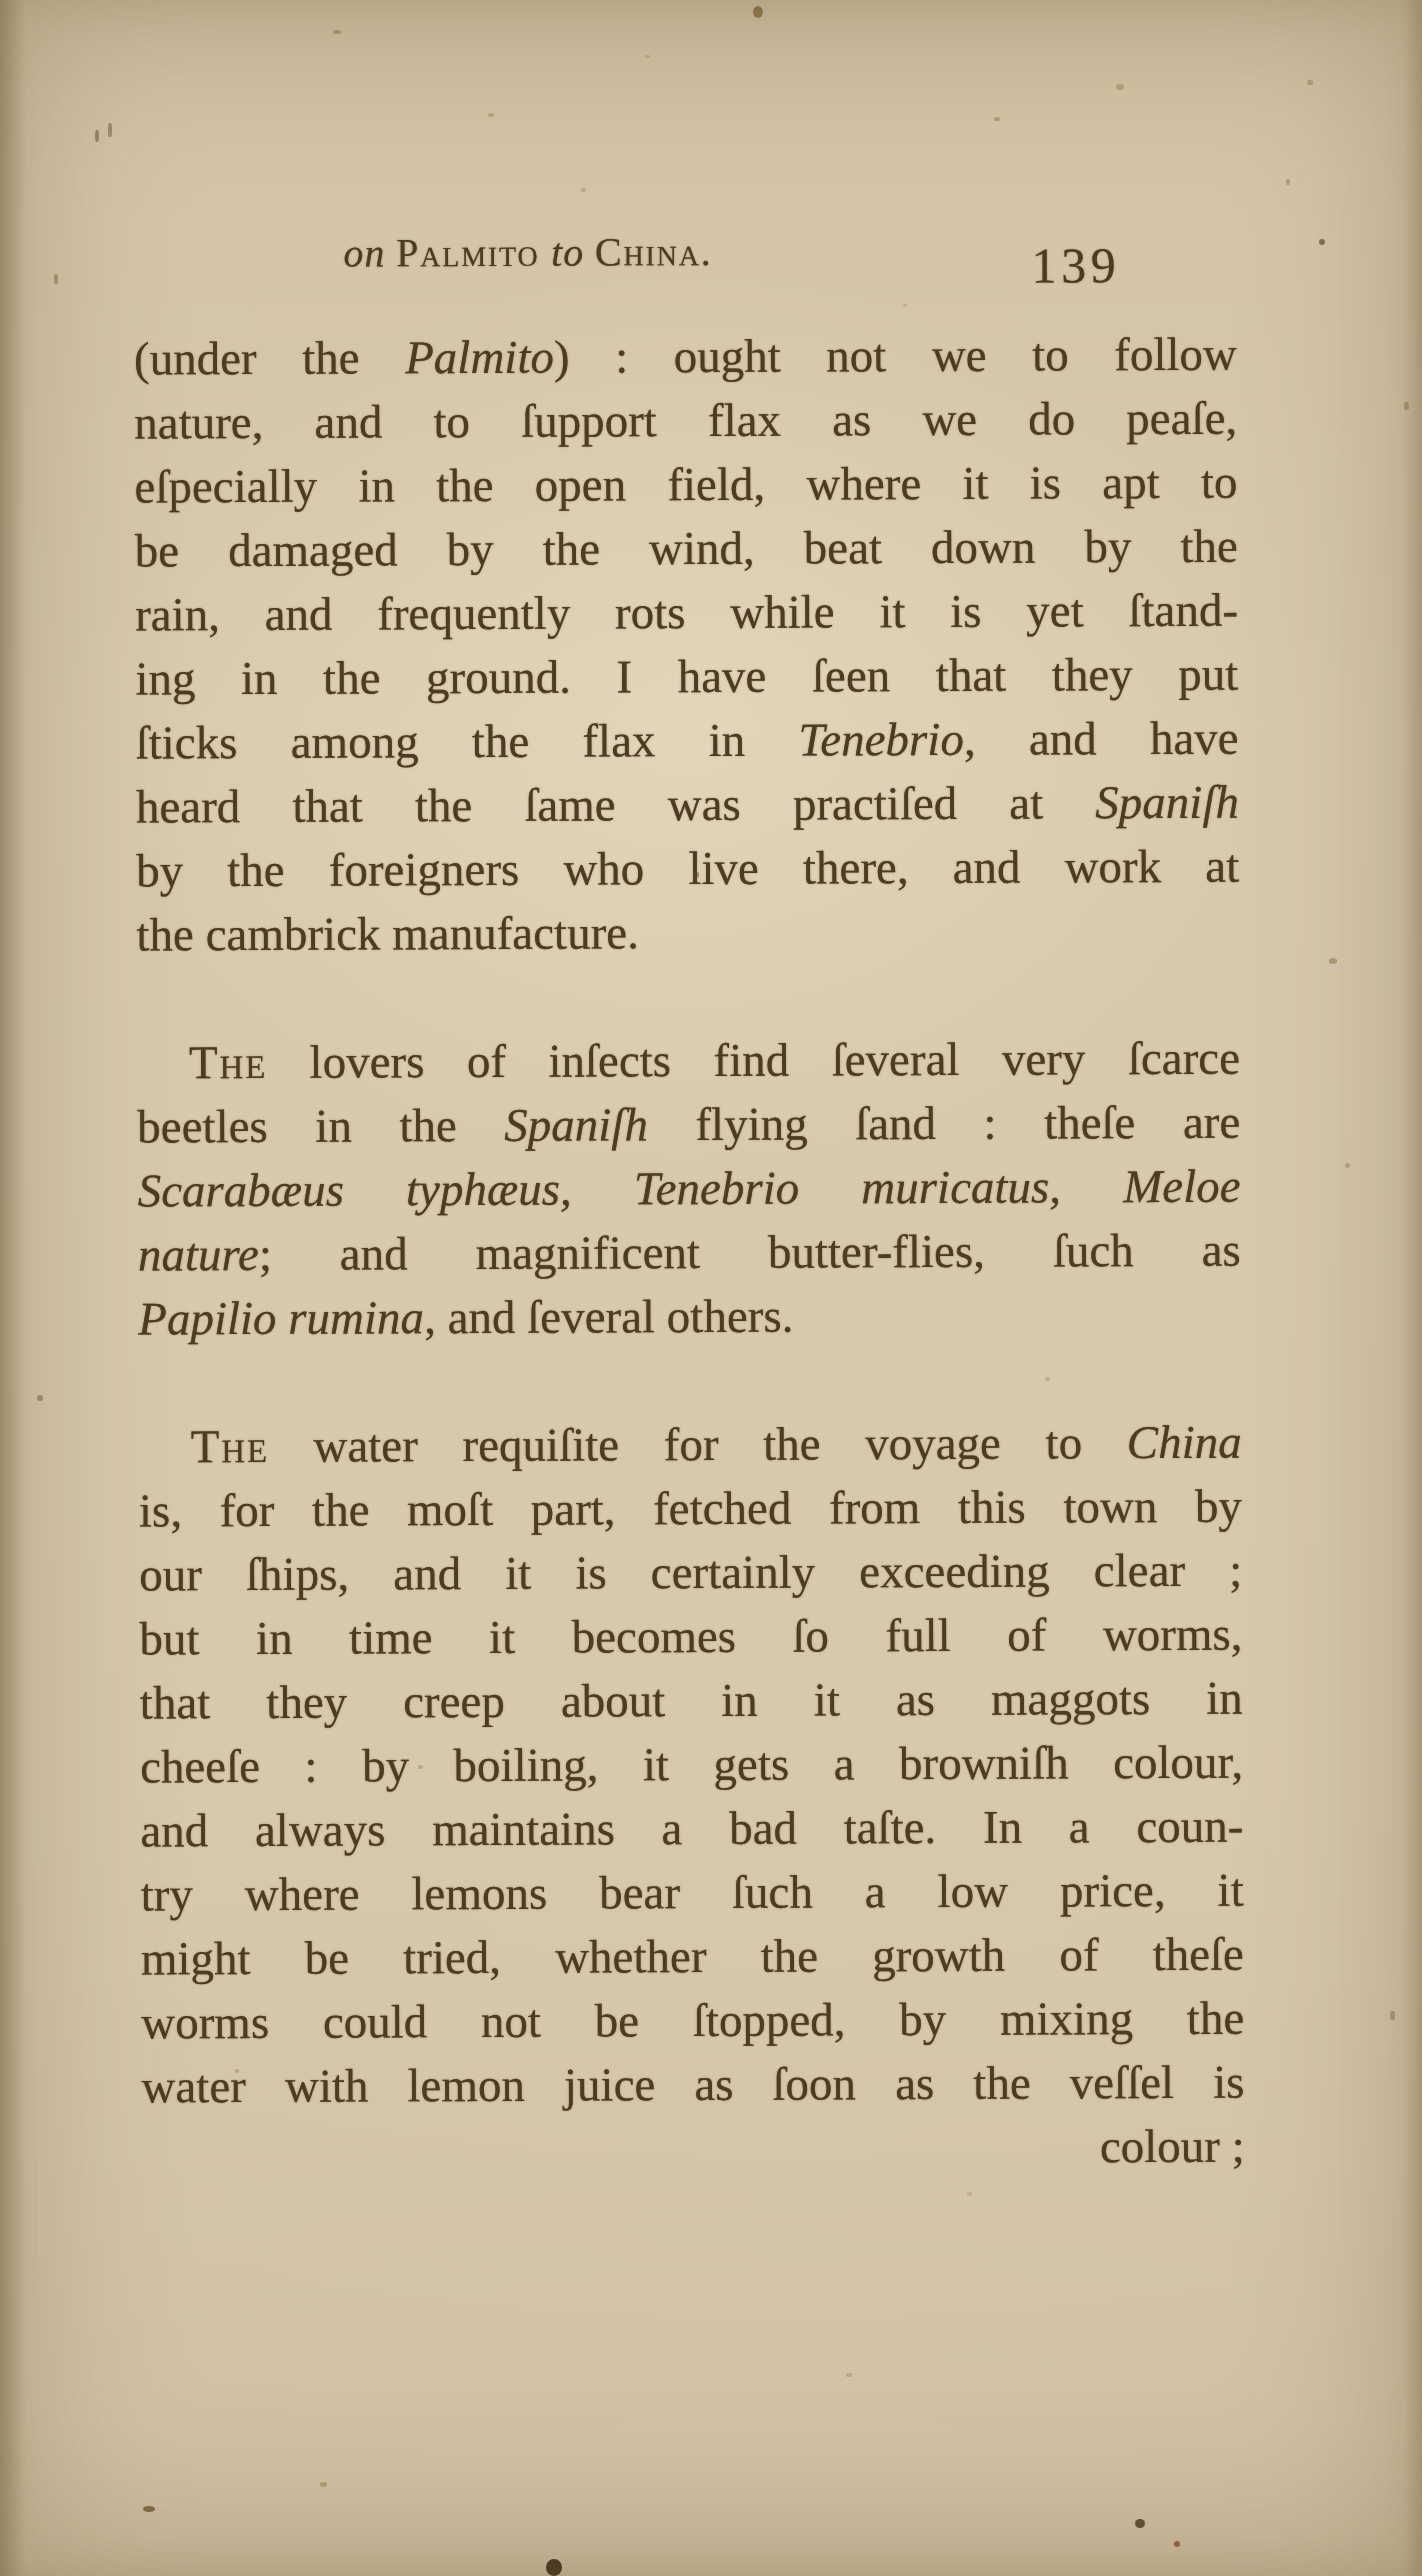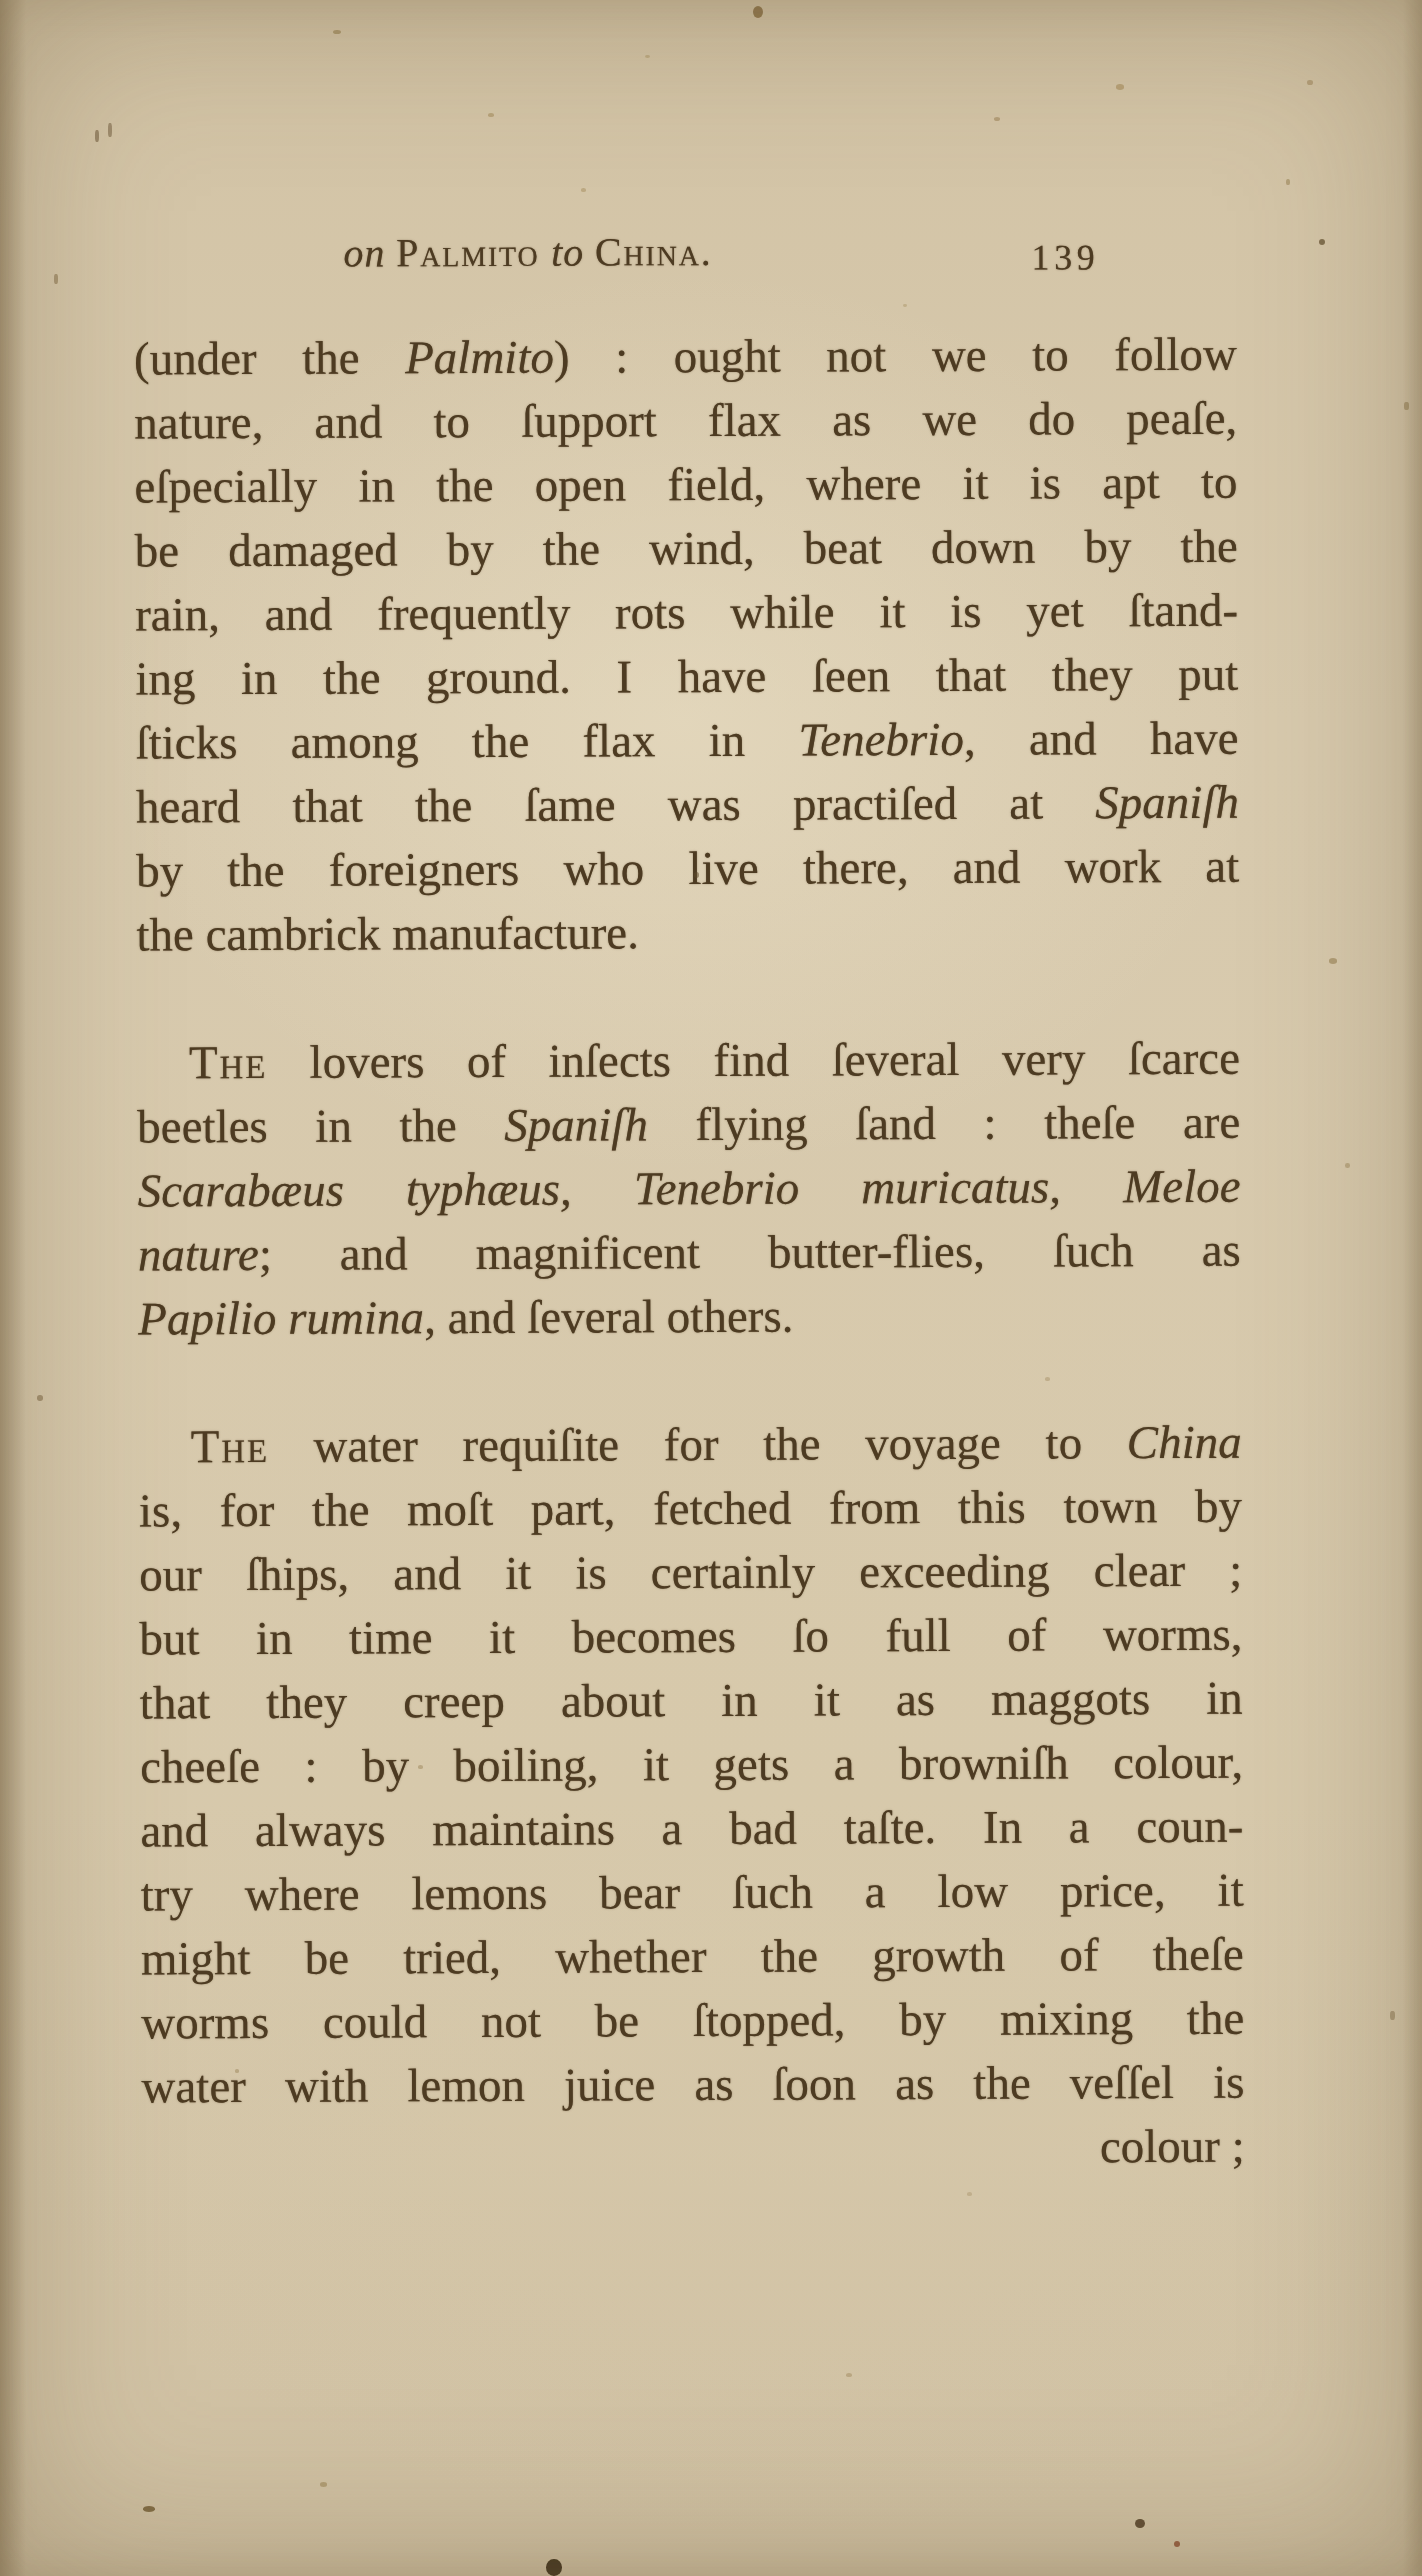--- a/index.html
+++ b/index.html
@@ -15,21 +15,21 @@
       radial-gradient(829px 645px at 48% 28%, rgba(238,228,202,.45), rgba(238,228,202,0) 70%),
       radial-gradient(1197px 921px at 55% 72%, rgba(215,201,170,.5), rgba(215,201,170,0) 75%),
       linear-gradient(180deg,#d2c3a5 0%,#d8caae 28%,#d7c9ac 70%,#cfc0a2 100%);
   }
   .text-layer{position:absolute;inset:0;transform:rotate(-0.25deg);color:var(--ink,#4d3b22);}
   .inked{text-shadow:0 0 0.9px rgba(78,60,34,.7),0 0 2.8px rgba(78,60,34,.18);}
   .running-title{
     position:absolute;left:348px;top:228px;font-size:40px;letter-spacing:0.9px;white-space:nowrap;
   }
   .page-number{
-    position:absolute;left:1036px;top:238px;font-size:36px;letter-spacing:4.6px;
+    position:absolute;left:1036px;top:238px;font-size:50px;letter-spacing:4.6px;
   }
   .body-text{position:absolute;left:138px;top:324px;width:1103px;}
   .para{margin:0;}
   .para:not(:last-child){margin-bottom:64px;}
   .para.indent .line:first-child{text-indent:52px;}
   .line{
     height:64px;line-height:64px;font-size:47px;
     text-align:justify;text-align-last:justify;text-justify:inter-word;
   }
   .line.l{text-align:left;text-align-last:left;}

